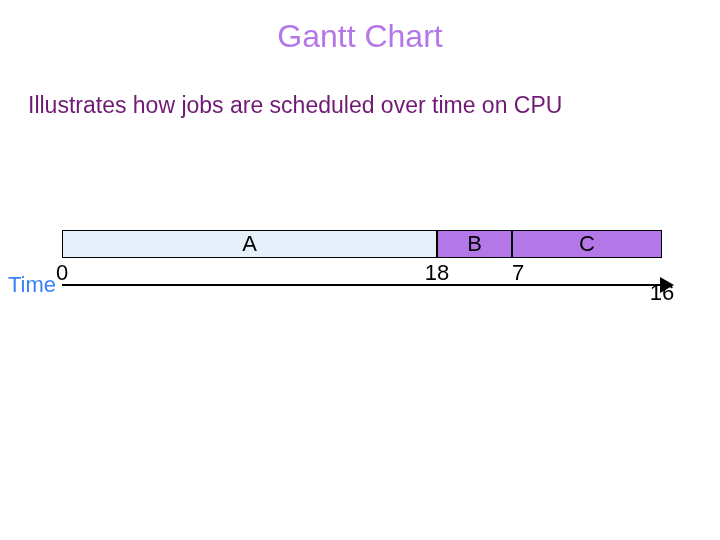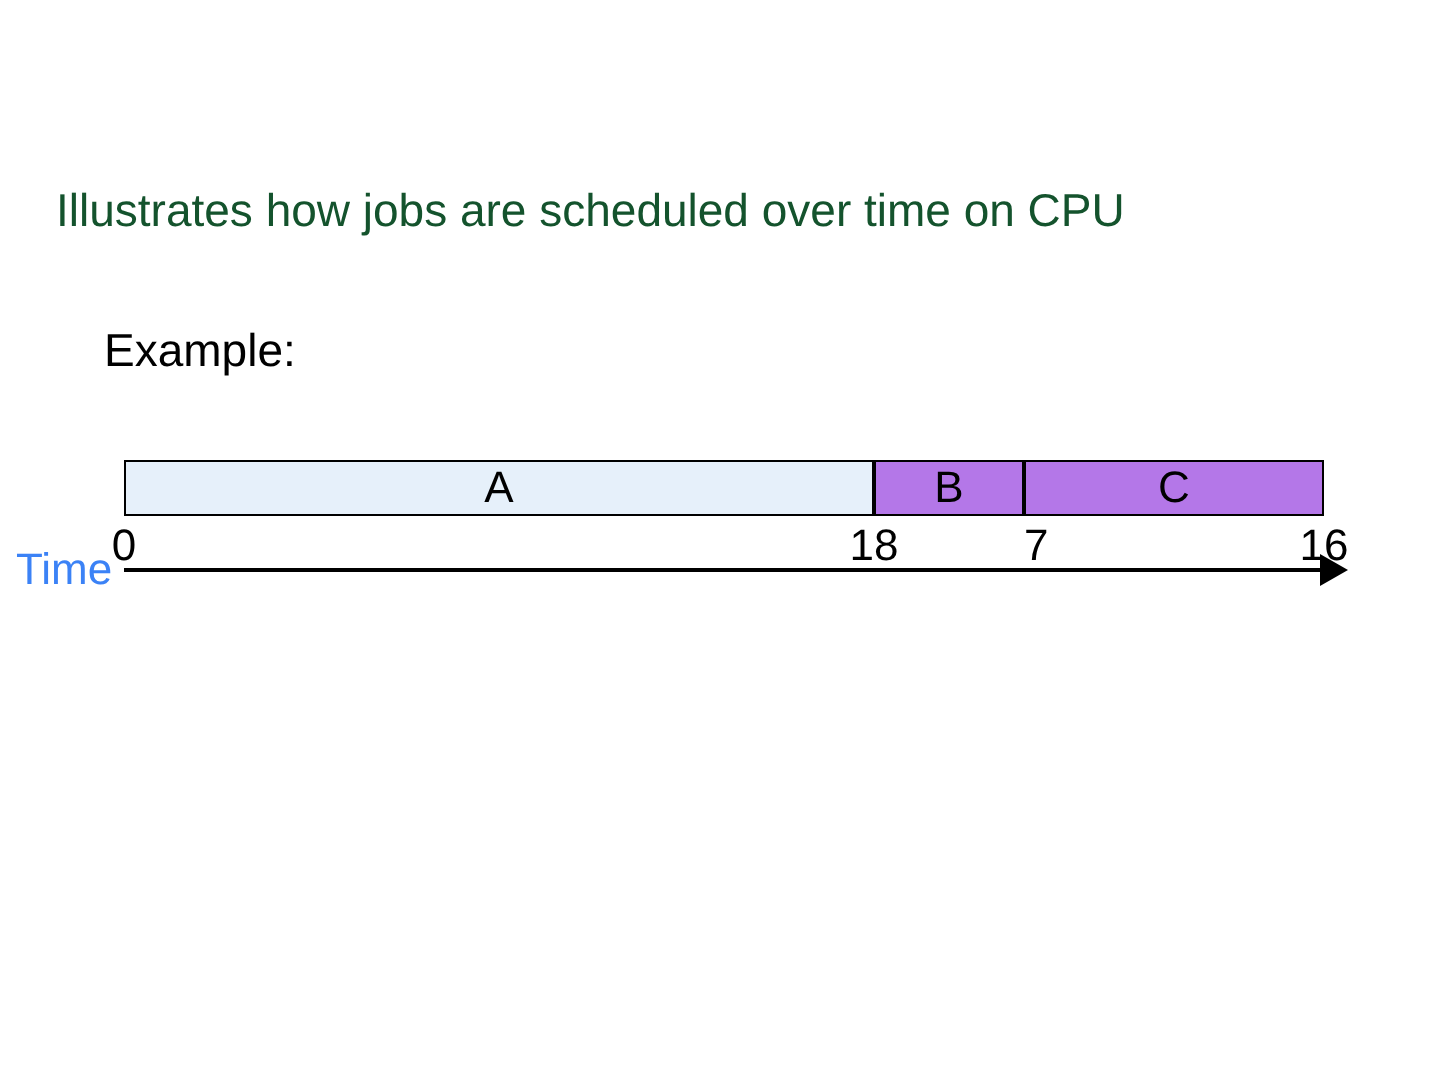--- a/index.html
+++ b/index.html
@@ -24,21 +24,21 @@
     text-align: center;
     font-size: 32px;
     color: #b477e8;
     font-weight: 400;
   }
   .subtitle {
     position: absolute;
     top: 92px;
     left: 28px;
     font-size: 23px;
-    color: #14532d;
+    color: #701a75;
     text-align: center;
   }
   .example-label {
     position: absolute;
     top: 162px;
     left: 52px;
     font-size: 23px;
     color: #000;
   }
 
@@ -115,24 +115,24 @@
     color: #000;
     transform: translateX(-50%);
     white-space: nowrap;
   }
 </style>
 </head>
 <body>
 
 <div class="slide">
 
+  <div class="title">Gantt Chart</div>
 
   <div class="subtitle">Illustrates how jobs are scheduled over time on CPU</div>
 
-  <div class="example-label">Example:</div>
 
   <div class="gantt">
 
     <div class="bar-row">
 
       <div class="bar bar-a" style="left:0px; width:375px;">
         <span>A</span>
       </div>
       <div class="bar bar-b" style="left:375px; width:75px;">
         <span>B</span>
@@ -143,18 +143,18 @@
     </div>
 
     <div class="axis-wrap">
       <span class="time-label">Time</span>
       <div class="axis-line"></div>
       <div class="arrowhead"></div>
 
       <span class="tick-label" style="left:0px;">0</span>
       <span class="tick-label" style="left:375px;">18</span>
       <span class="tick-label" style="left:450px; transform: translateX(0);">7</span>
-      <span class="tick-label" style="left:600px;">16</span>
+      <span class="tick-label" style="left:600px;margin-top:20px;">16</span>
     </div>
 
   </div>
 
 </div>
 
 </body></html>

